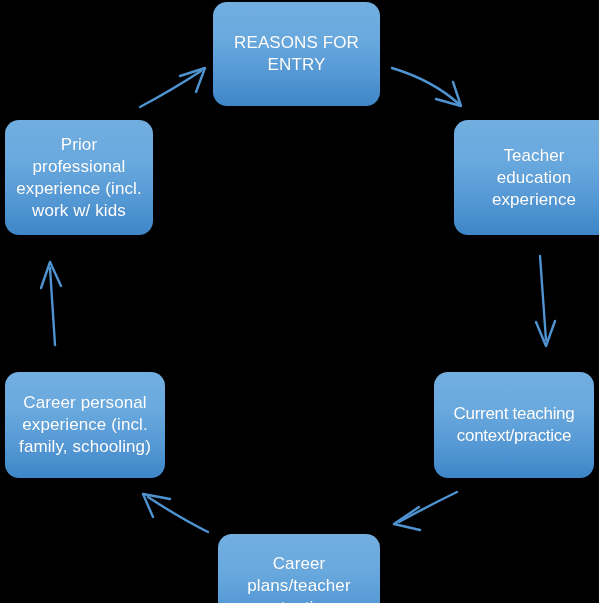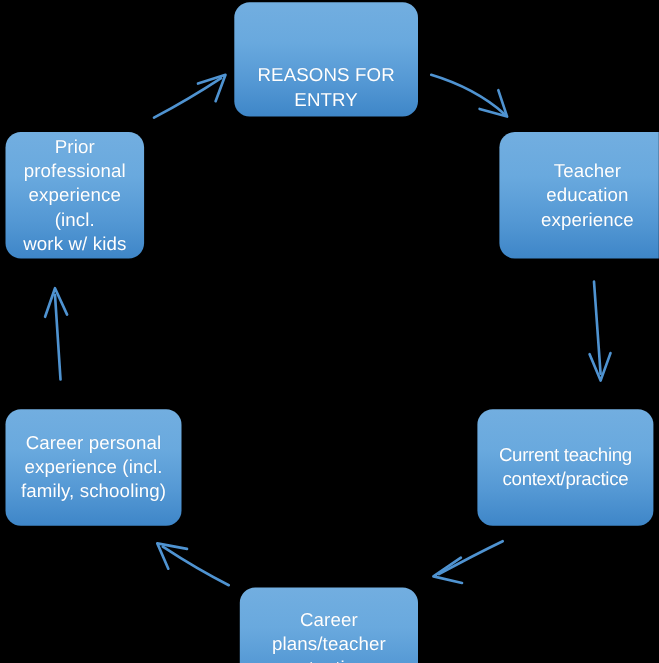--- a/index.html
+++ b/index.html
@@ -42,26 +42,26 @@
   #arrow-layer {
     position: absolute;
     left: 0;
     top: 0;
     width: 599px;
     height: 603px;
     pointer-events: none;
   }
 
   
-  #node-reasons        { left: 213px; top: 2px;   width: 167px; height: 104px; align-items: flex-end; }
+  #node-reasons        { left: 213px; top: 2px;   width: 167px; height: 104px; }
   #node-teacher-ed     { left: 454px; top: 120px; width: 160px; height: 115px; }
   #node-current-teach  { left: 434px; top: 372px; width: 160px; height: 106px; align-items: center; }
   #node-career         { left: 218px; top: 497px; width: 162px; height: 104px; margin-top: 37px; }
   #node-personal       { left: 5px;   top: 372px; width: 160px; height: 106px; }
-  #node-professional   { left: 5px;   top: 120px; width: 126px; height: 115px; }
+  #node-professional   { left: 5px;   top: 120px; width: 148px; height: 115px; }
 </style>
 </head>
 <body>
 
 <div id="canvas">
 
   <svg id="arrow-layer" viewBox="0 0 599 603" width="599" height="603" xmlns="http://www.w3.org/2000/svg">
 
     <g>
       <path d="M 392 68 Q 432 80 459 104" fill="none" stroke="#4F93D1" stroke-width="2.4" stroke-linecap="round"></path>

